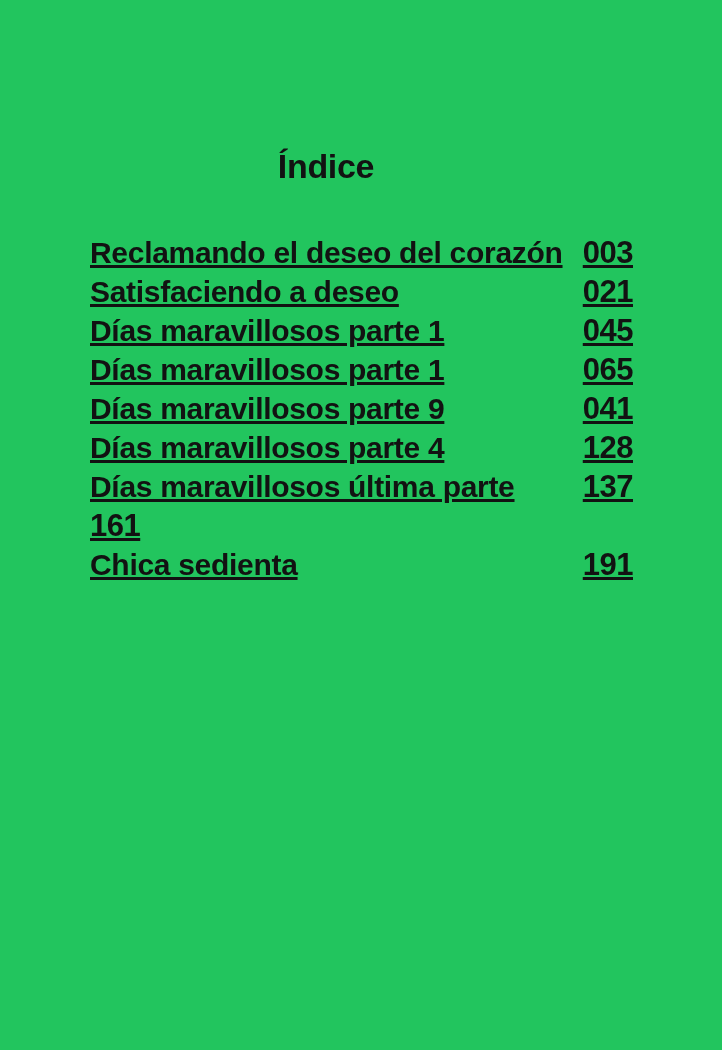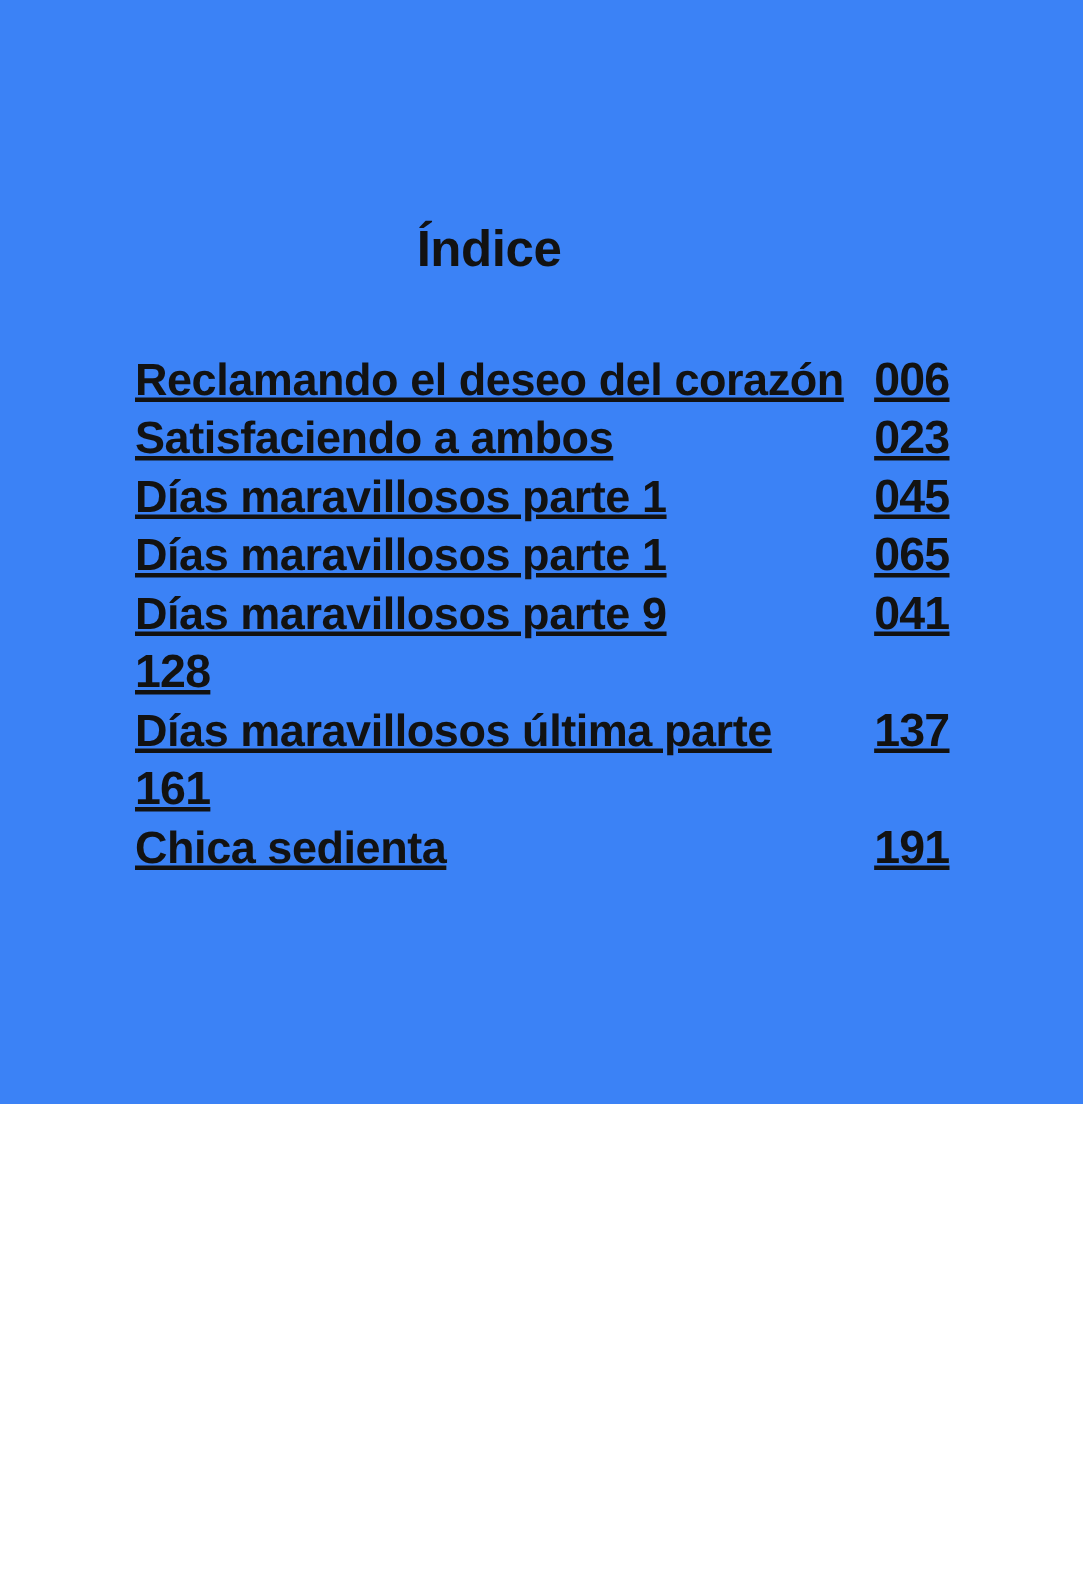--- a/index.html
+++ b/index.html
@@ -2,22 +2,22 @@
 <html><head>
 <meta charset="utf-8">
 <style>
   html, body {
     margin: 0;
     padding: 0;
   }
   .page {
     position: relative;
     width: 722px;
-    height: 736px;
-    background: #3b82f6;
+    height: 1050px;
+    background: #22c55e;
     overflow: hidden;
     font-family: "Liberation Sans", sans-serif;
     color: #121212;
   }
   .title {
     margin: 143px 0 0 90px;
     width: 472px;
     height: 46px;
     line-height: 46px;
     text-align: center;
@@ -50,44 +50,45 @@
 <body>
 
 <div class="page">
 
   <div class="title">Índice</div>
 
   <div class="toc">
 
     <div class="row">
       <span class="label">Reclamando el deseo del corazón</span>
-      <span class="num">006</span>
+      <span class="num">003</span>
     </div>
 
     <div class="row">
-      <span class="label">Satisfaciendo a ambos</span>
-      <span class="num">023</span>
+      <span class="label">Satisfaciendo a deseo</span>
+      <span class="num">021</span>
     </div>
 
     <div class="row">
       <span class="label">Días maravillosos parte 1</span>
       <span class="num">045</span>
     </div>
 
     <div class="row">
       <span class="label">Días maravillosos parte 1</span>
       <span class="num">065</span>
     </div>
 
     <div class="row">
       <span class="label">Días maravillosos parte 9</span>
       <span class="num">041</span>
     </div>
 
     <div class="row">
+      <span class="label">Días maravillosos parte 4</span>
       <span class="num">128</span>
     </div>
 
     <div class="row">
       <span class="label">Días maravillosos última parte</span>
       <span class="num">137</span>
     </div>
 
     <div class="row">
       <span class="num">161</span>

